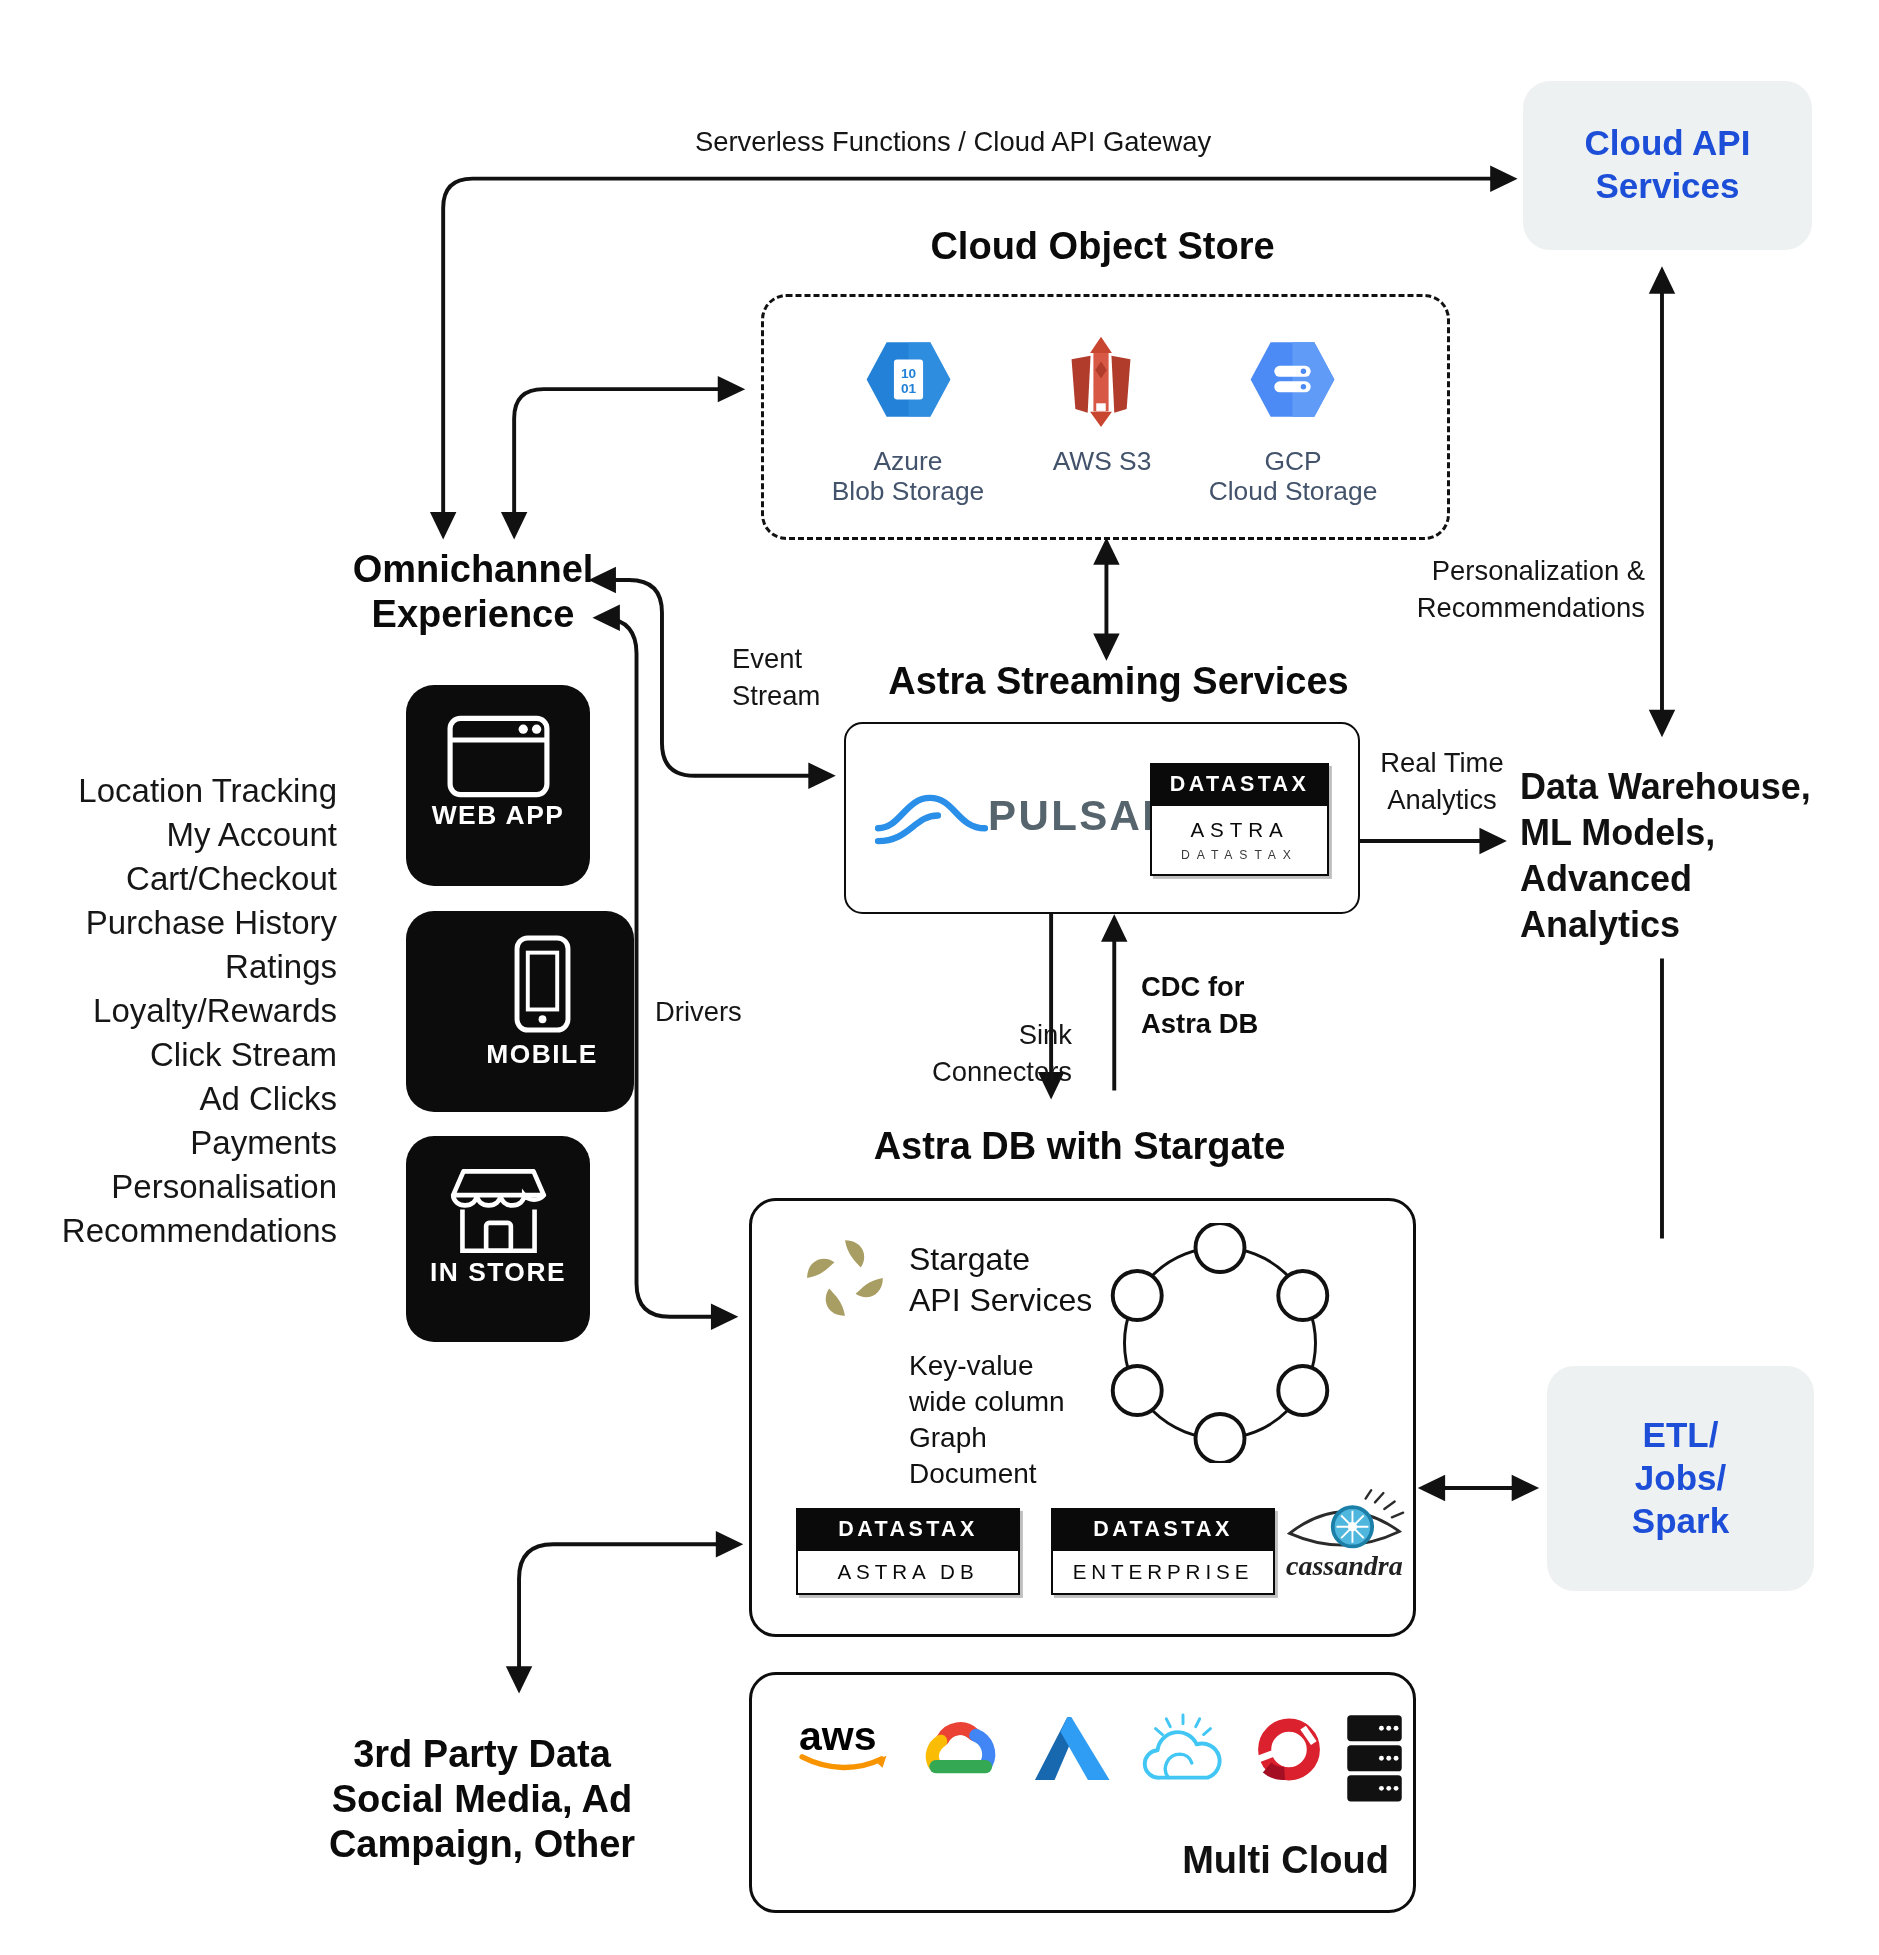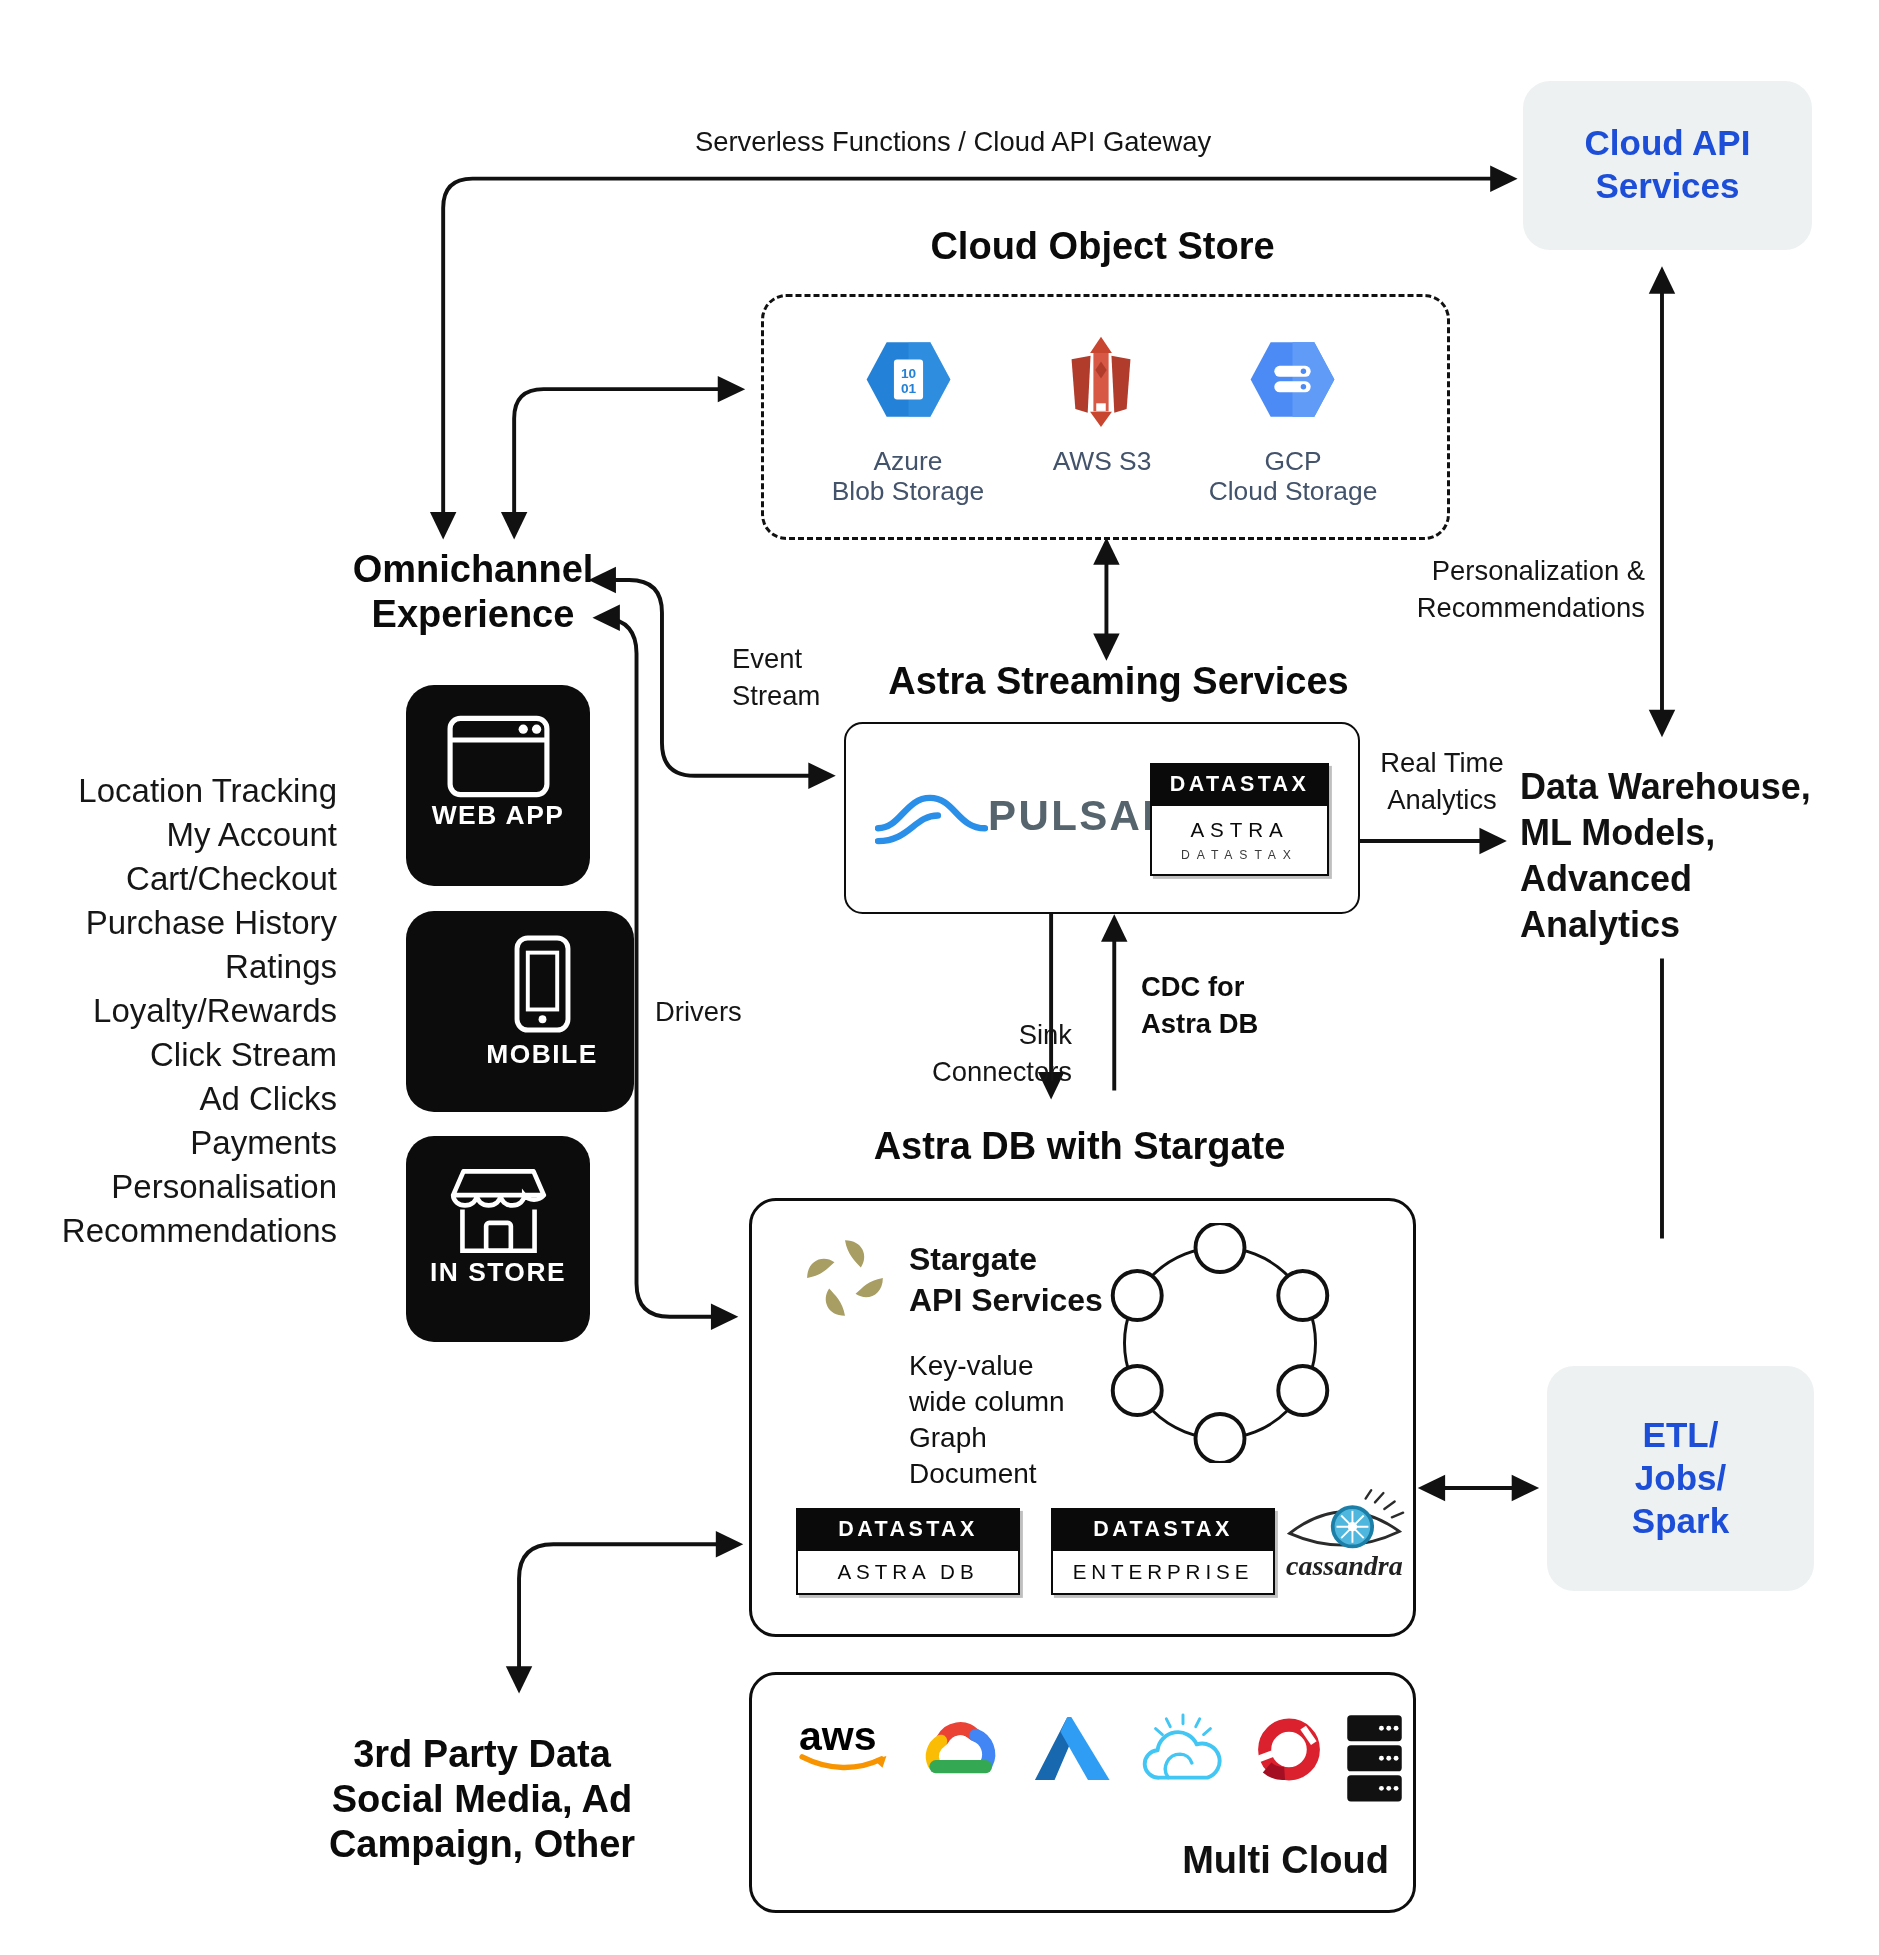--- a/index.html
+++ b/index.html
@@ -227,21 +227,21 @@
     <svg class="abs" style="left:49px;top:33px;" width="88" height="88" viewBox="0 0 200 200">
       <g fill="#a89d63">
         <path d="M100 14 C140 14 154 50 136 76 C122 60 106 48 100 14 Z"></path>
         <path d="M186 100 C186 140 150 154 124 136 C140 122 152 106 186 100 Z"></path>
         <path d="M100 186 C60 186 46 150 64 124 C78 140 94 152 100 186 Z"></path>
         <path d="M14 100 C14 60 50 46 76 64 C60 78 48 94 14 100 Z"></path>
       </g>
       <polygon points="100,74 107,100 100,126 93,100" fill="#fff"></polygon>
       <polygon points="74,100 100,93 126,100 100,107" fill="#fff"></polygon>
     </svg>
-    <div class="abs" style="left:157px;top:38px;font-size:32px;line-height:41px;font-weight:700;">
+    <div class="abs" style="left:157px;top:38px;font-size:32px;line-height:41px;font-weight:400;">
       <div>Stargate</div>
       <div>API Services</div>
     </div>
     <div class="abs" style="left:157px;top:147px;font-size:28px;line-height:36px;">
       <div>Key-value</div>
       <div>wide column</div>
       <div>Graph</div>
       <div>Document</div>
     </div>
     <svg class="abs" style="left:348px;top:22px;" width="240" height="240" viewBox="0 0 490 490">

